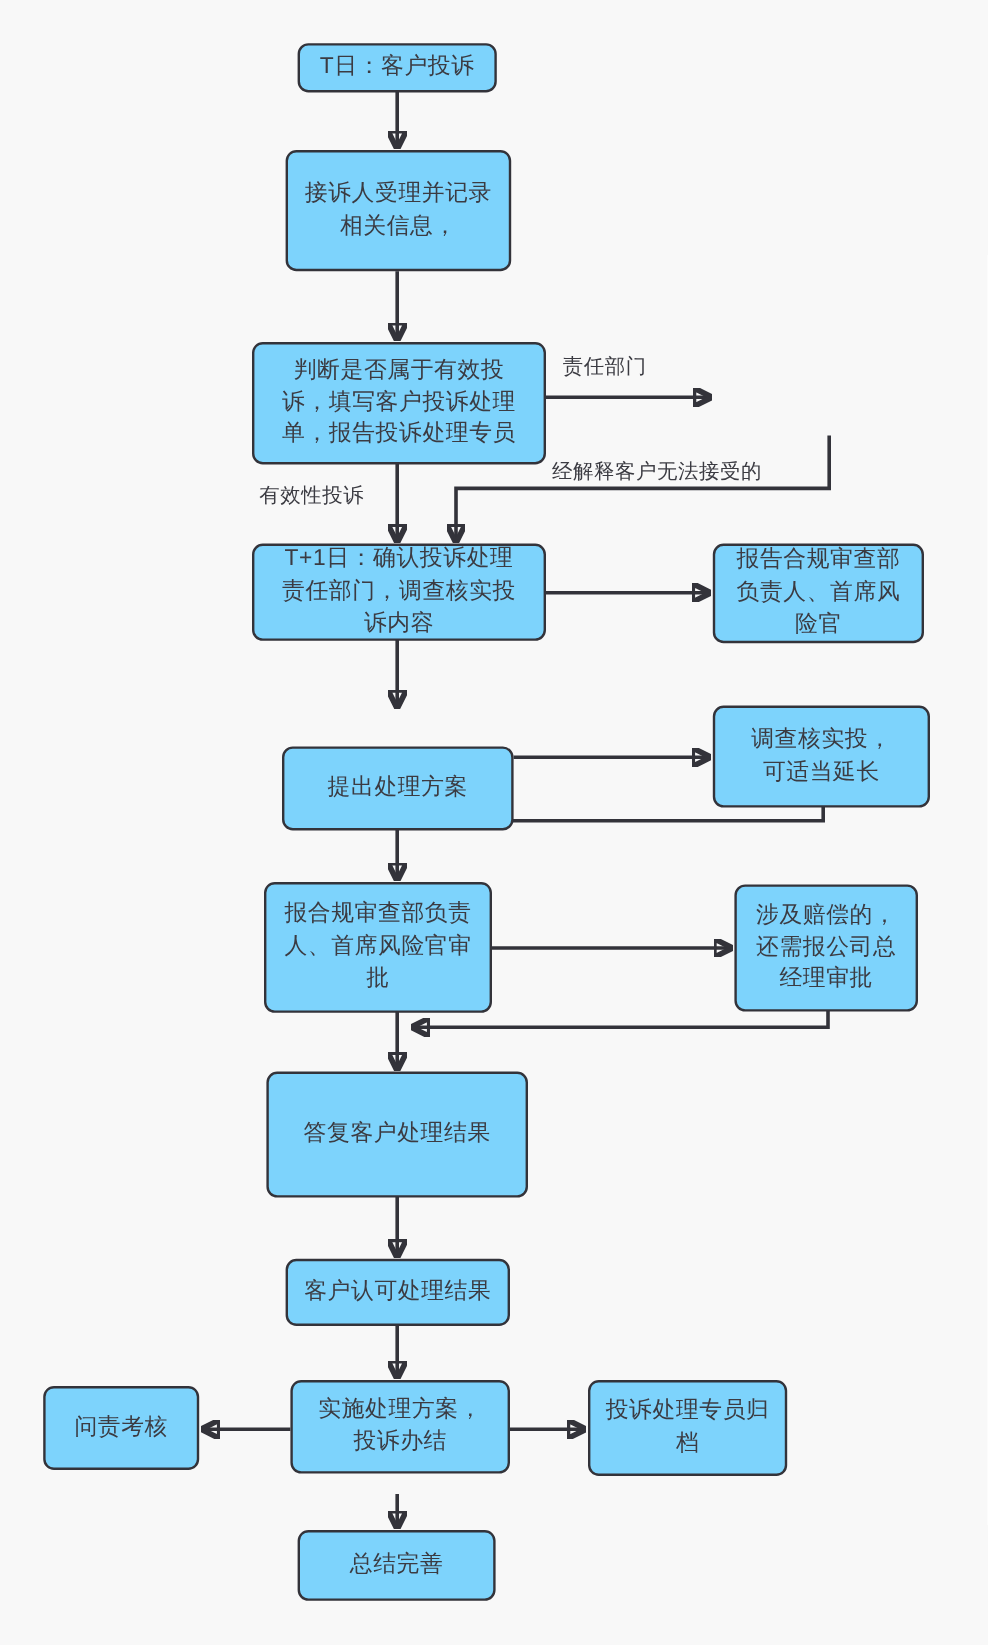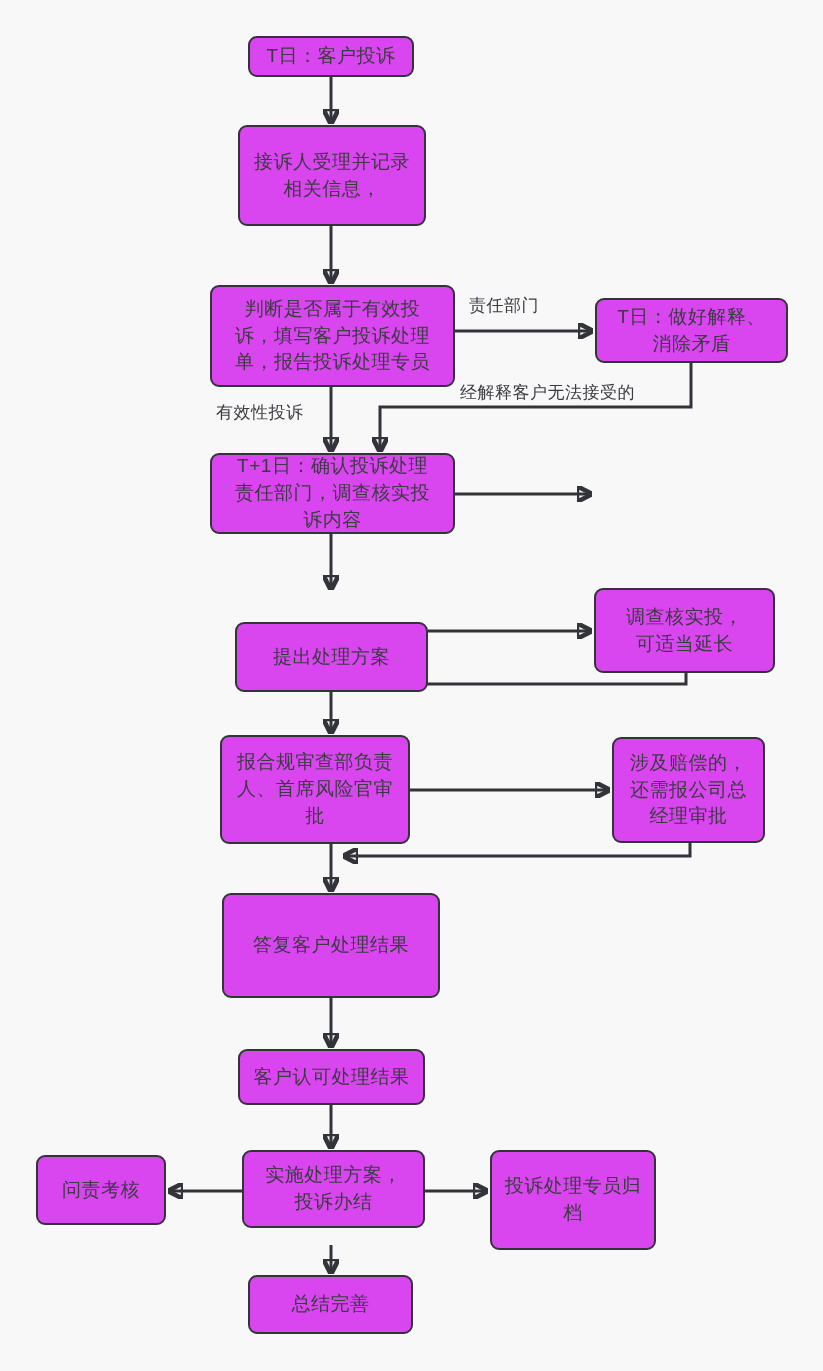--- a/index.html
+++ b/index.html
@@ -11,21 +11,21 @@
     position: relative;
     width: 823px;
     height: 1371px;
     background: #f8f8f8;
     font-family: "Liberation Sans", "DejaVu Sans", sans-serif;
     overflow: hidden;
   }
   .node {
     position: absolute;
     box-sizing: border-box;
-    background: #d946ef;
+    background: #7dd3fc;
     border: 2.5px solid #33333a;
     border-radius: 9px;
     display: flex;
     align-items: center;
     justify-content: center;
     text-align: center;
     color: #3b3b42;
     font-size: 19px;
     line-height: 1.42;
     letter-spacing: 0.5px;
@@ -108,27 +108,28 @@
 
   <div class="node" style="left:248px; top:36px; width:166px; height:41px;">T日：客户投诉</div>
 
   <div class="node" style="left:238px; top:125px; width:188px; height:101px;">接诉人受理并记录
 相关信息，</div>
 
   <div class="node" style="left:210px; top:285px; width:245px; height:102px;">判断是否属于有效投
 诉，填写客户投诉处理
 单，报告投诉处理专员</div>
 
-  <div class="node" style="left:595px; top:298px; width:193px; height:65px;">T日：做好解释、
-消除矛盾</div>
 
   <div class="node" style="left:210px; top:453px; width:245px; height:81px;">T+1日：确认投诉处理
 责任部门，调查核实投
 诉内容</div>
 
+  <div class="node" style="left:594px; top:453px; width:176px; height:83px;">报告合规审查部
+负责人、首席风
+险官</div>
 
   <div class="node" style="left:235px; top:591px; width:193px; height:70px;margin-top:31px;">提出处理方案</div>
 
   <div class="node" style="left:594px; top:588px; width:181px; height:85px;">调查核实投，
 可适当延长</div>
 
   <div class="node" style="left:220px; top:735px; width:190px; height:109px;">报合规审查部负责
 人、首席风险官审批</div>
 
   <div class="node" style="left:612px; top:737px; width:153px; height:106px;">涉及赔偿的，
@@ -137,21 +138,21 @@
 
   <div class="node" style="left:222px; top:893px; width:218px; height:105px;">答复客户处理结果</div>
 
   <div class="node" style="left:238px; top:1049px; width:187px; height:56px;">客户认可处理结果</div>
 
   <div class="node" style="left:36px; top:1155px; width:130px; height:70px;">问责考核</div>
 
   <div class="node" style="left:242px; top:1150px; width:183px; height:78px;">实施处理方案，
 投诉办结</div>
 
-  <div class="node" style="left:490px; top:1150px; width:166px; height:100px;">投诉处理专员归
+  <div class="node" style="left:490px; top:1150px; width:166px; height:80px;">投诉处理专员归
 档</div>
 
   <div class="node" style="left:248px; top:1275px; width:165px; height:59px;">总结完善</div>
 
   <div class="edge-label" style="left:469px; top:296px;">责任部门</div>
 
   <div class="edge-label" style="left:460px; top:383px;">经解释客户无法接受的</div>
 
   <div class="edge-label" style="left:216px; top:403px;">有效性投诉</div>
 

